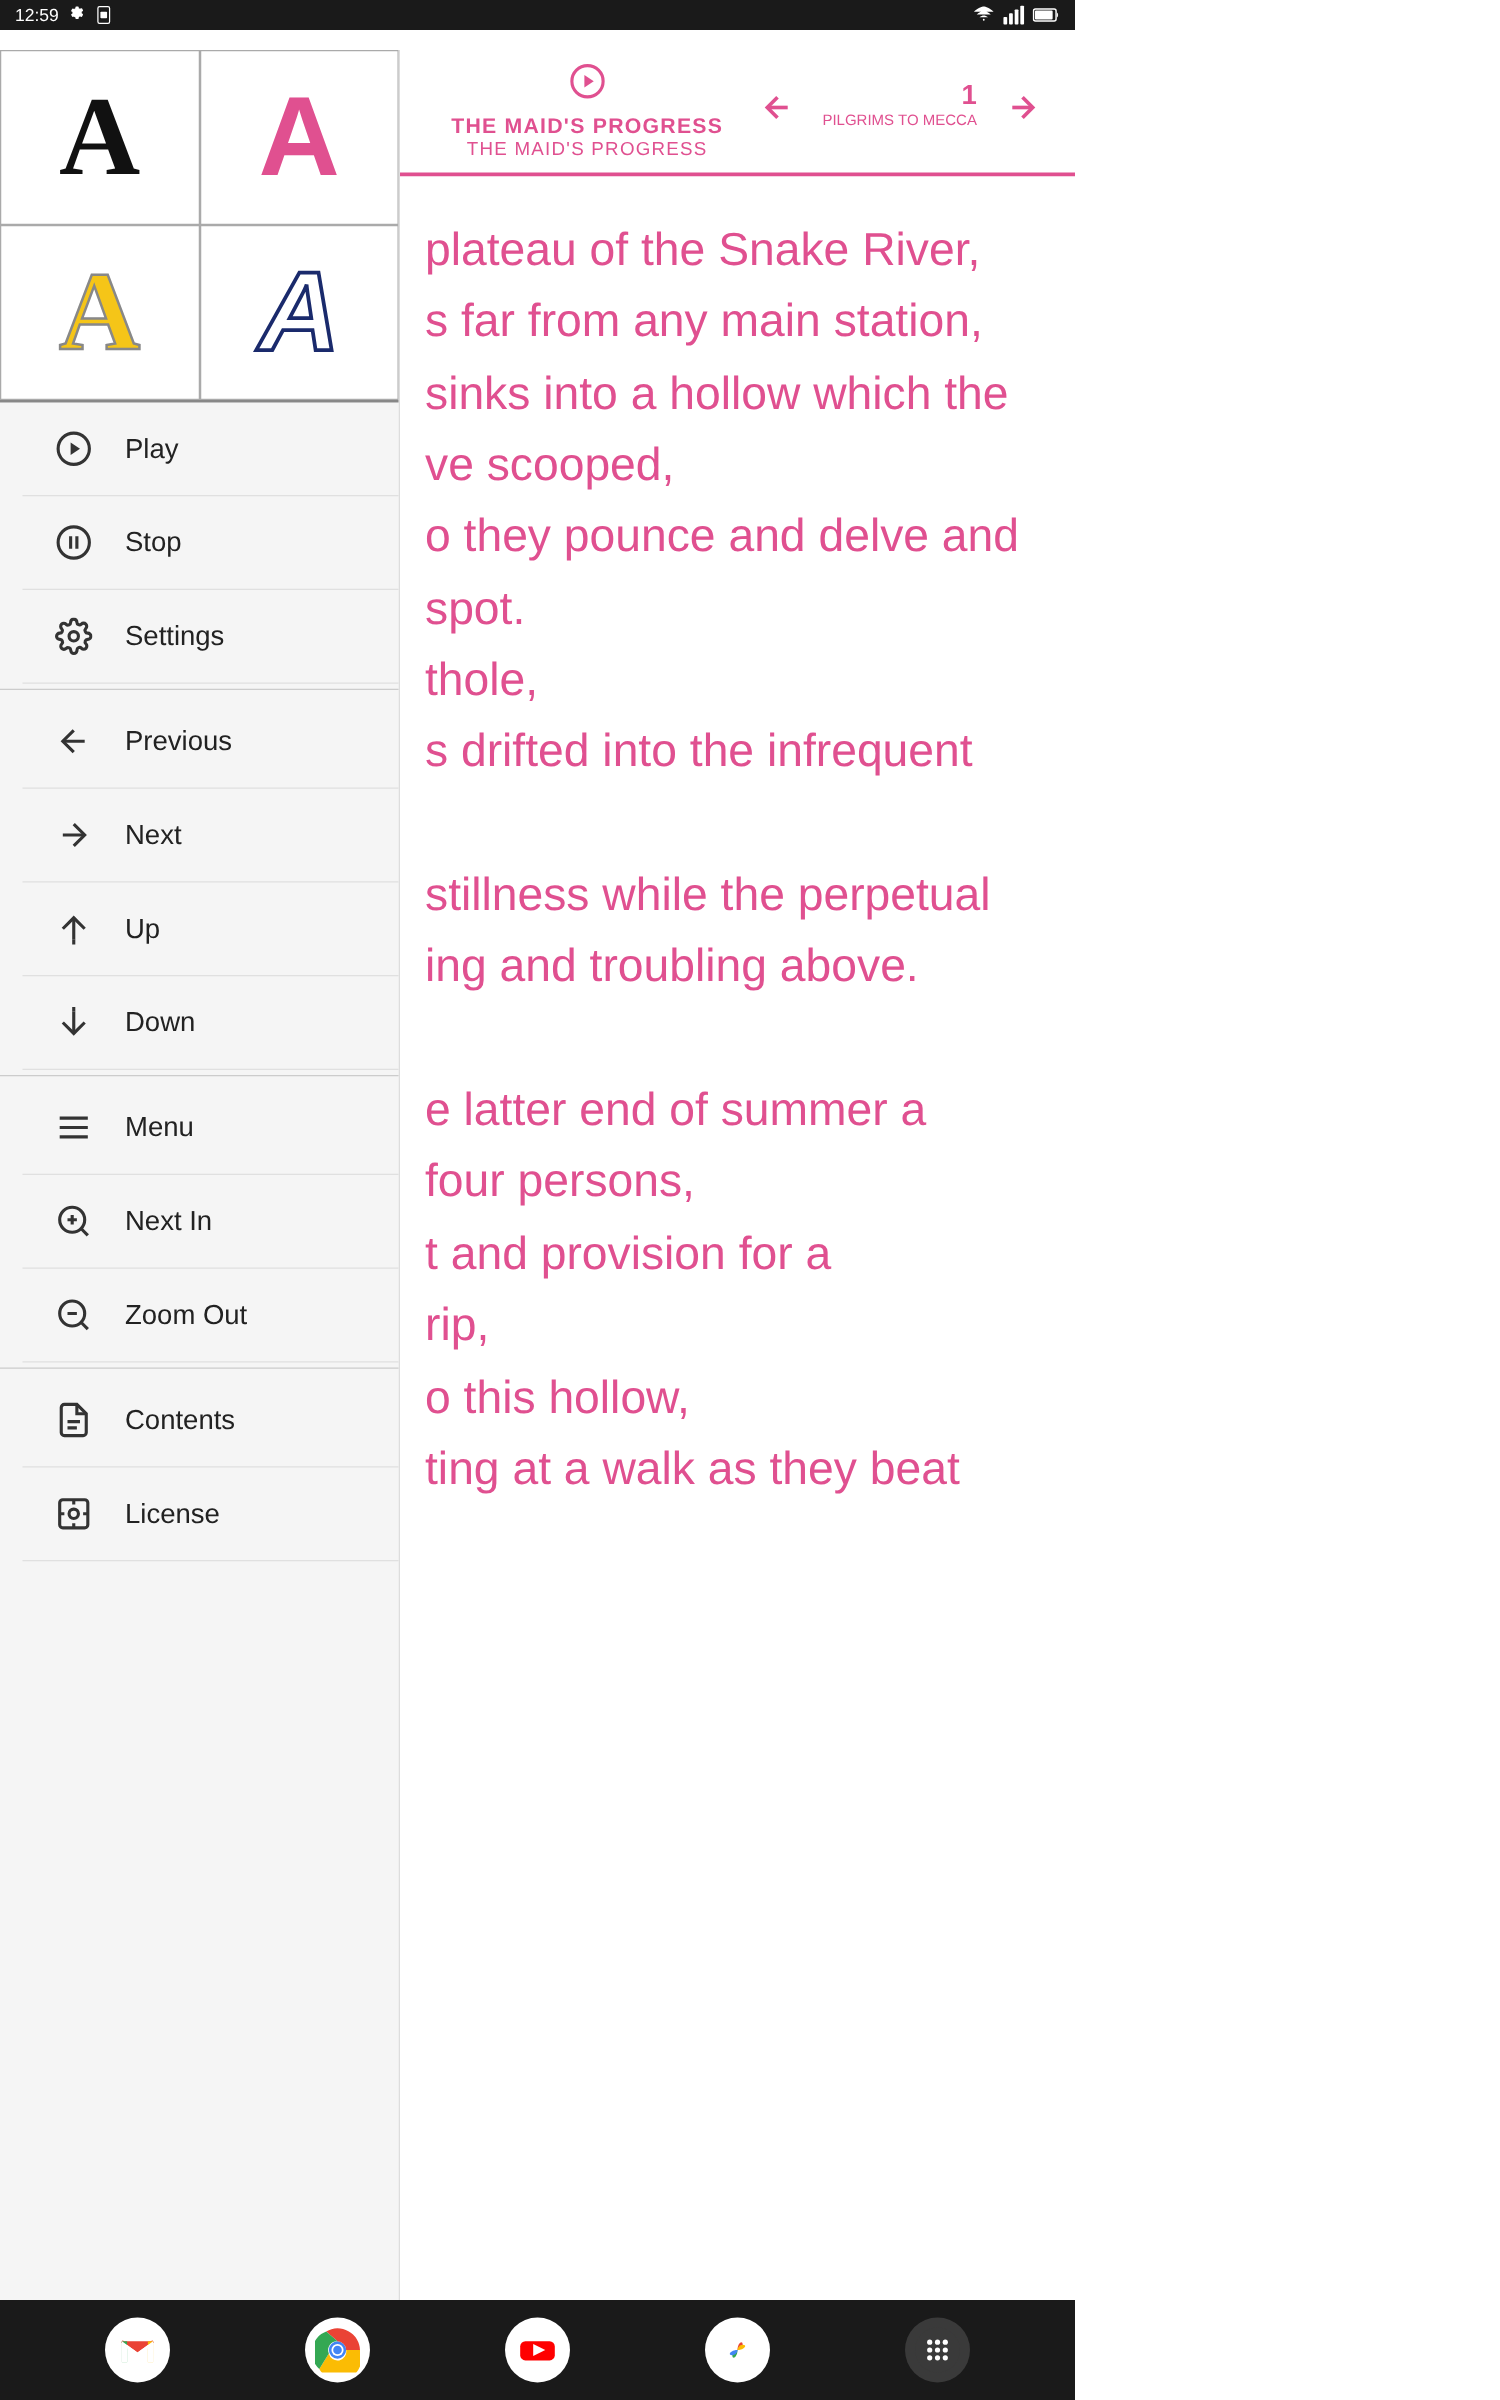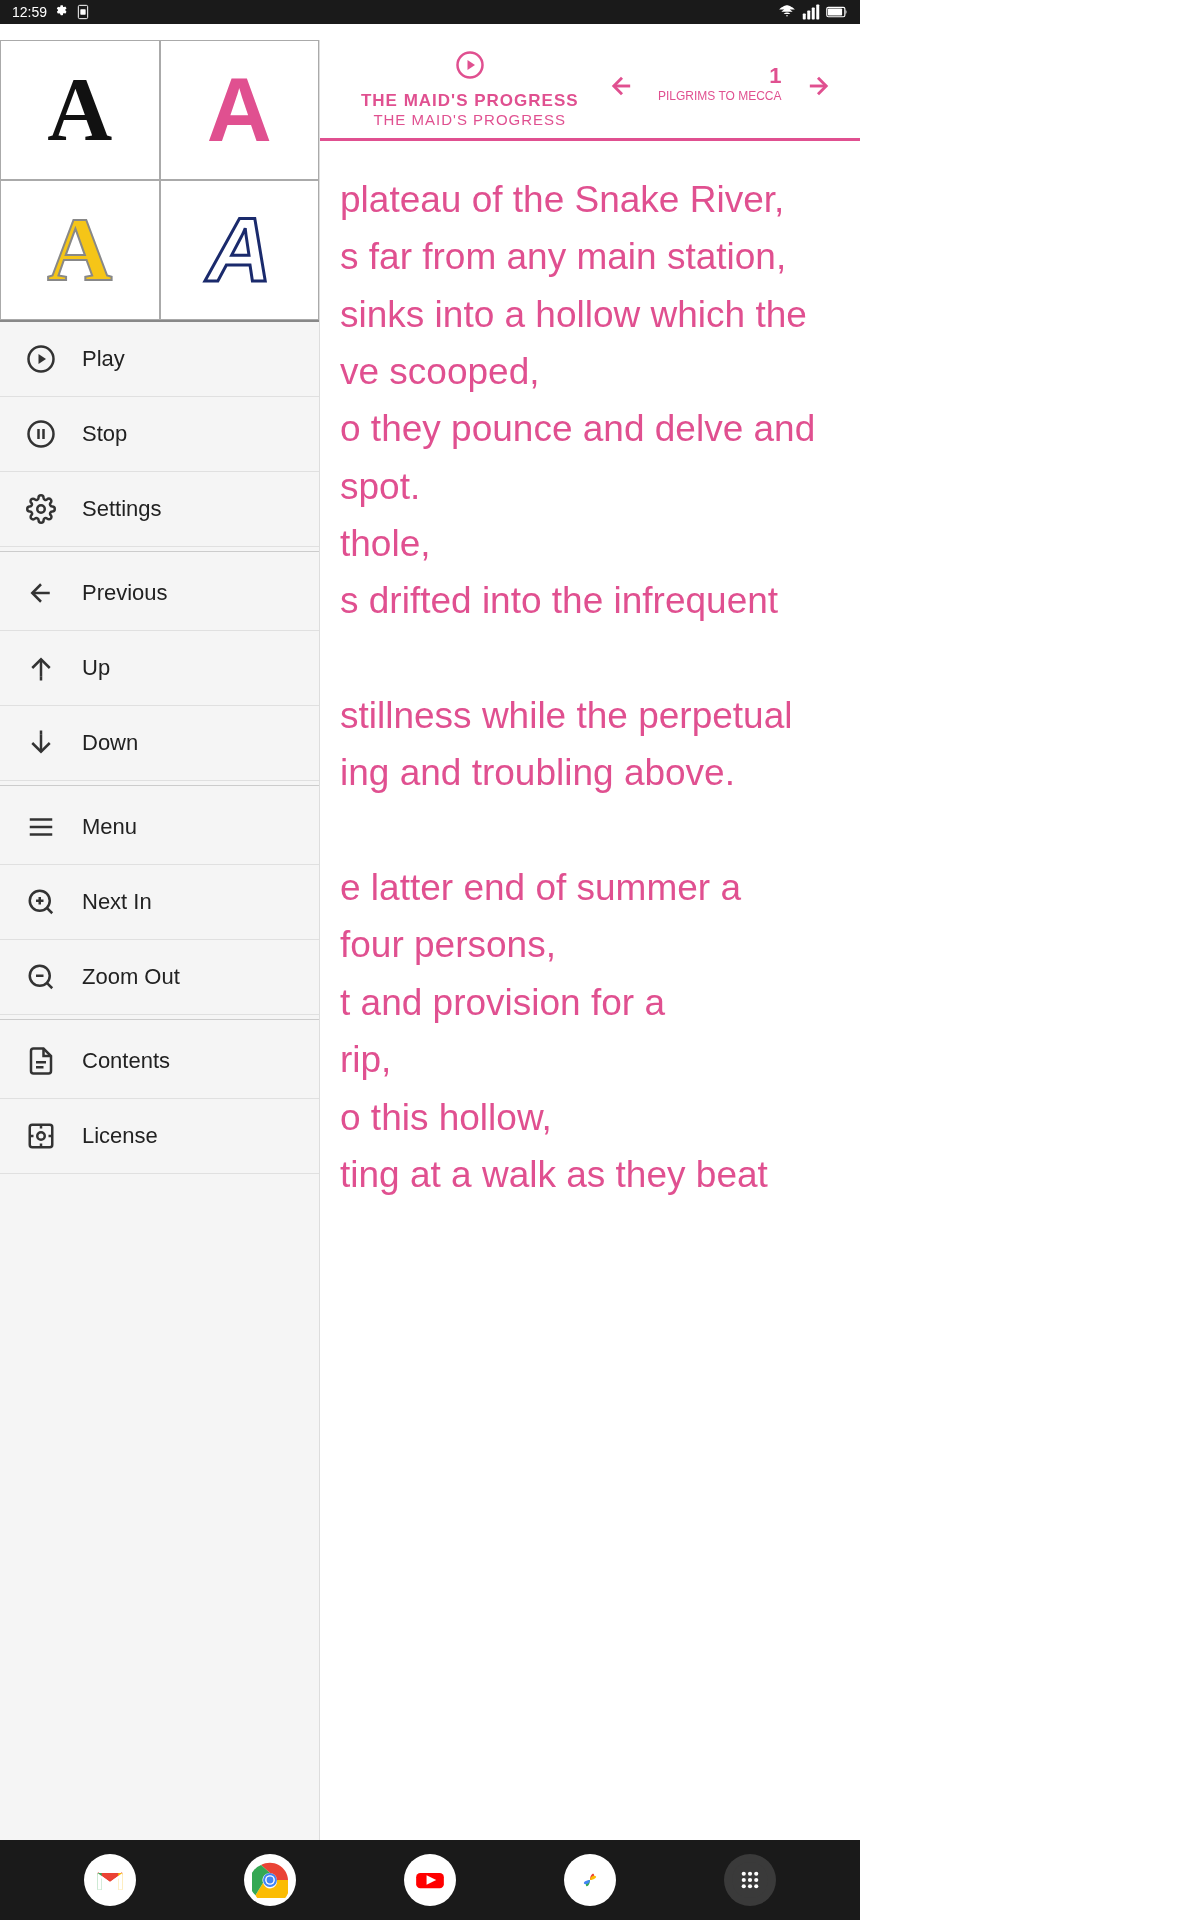--- a/index.html
+++ b/index.html
@@ -94,20 +94,21 @@
     }
     .sidebar-item {
       display: flex;
       align-items: center;
       gap: 24px;
       padding: 20px 24px;
       cursor: pointer;
       border-bottom: 1px solid #e0e0e0;
       font-size: 22px;
       color: #222;
+      margin-left: 18px;
     }
     .sidebar-item-icon {
       width: 34px;
       height: 34px;
       display: flex;
       align-items: center;
       justify-content: center;
       flex-shrink: 0;
     }
     .sidebar-item-icon svg {
@@ -315,20 +316,29 @@
       <div class="sidebar-item">
         <div class="sidebar-item-icon">
           <svg viewBox="0 0 24 24" stroke="#333" fill="none" stroke-width="2.5">
             <line x1="19" y1="12" x2="5" y2="12"></line>
             <polyline points="12 5 5 12 12 19"></polyline>
           </svg>
         </div>
         <span>Previous</span>
       </div>
 
+      <div class="sidebar-item">
+        <div class="sidebar-item-icon">
+          <svg viewBox="0 0 24 24" stroke="#333" fill="none" stroke-width="2.5">
+            <line x1="5" y1="12" x2="19" y2="12"></line>
+            <polyline points="12 5 19 12 12 19"></polyline>
+          </svg>
+        </div>
+        <span>Next</span>
+      </div>
 
       <div class="sidebar-item">
         <div class="sidebar-item-icon">
           <svg viewBox="0 0 24 24" stroke="#333" fill="none" stroke-width="2.5">
             <line x1="12" y1="19" x2="12" y2="5"></line>
             <polyline points="5 12 12 5 19 12"></polyline>
             <line x1="12" y1="19" x2="12" y2="22"></line>
           </svg>
         </div>
         <span>Up</span>

